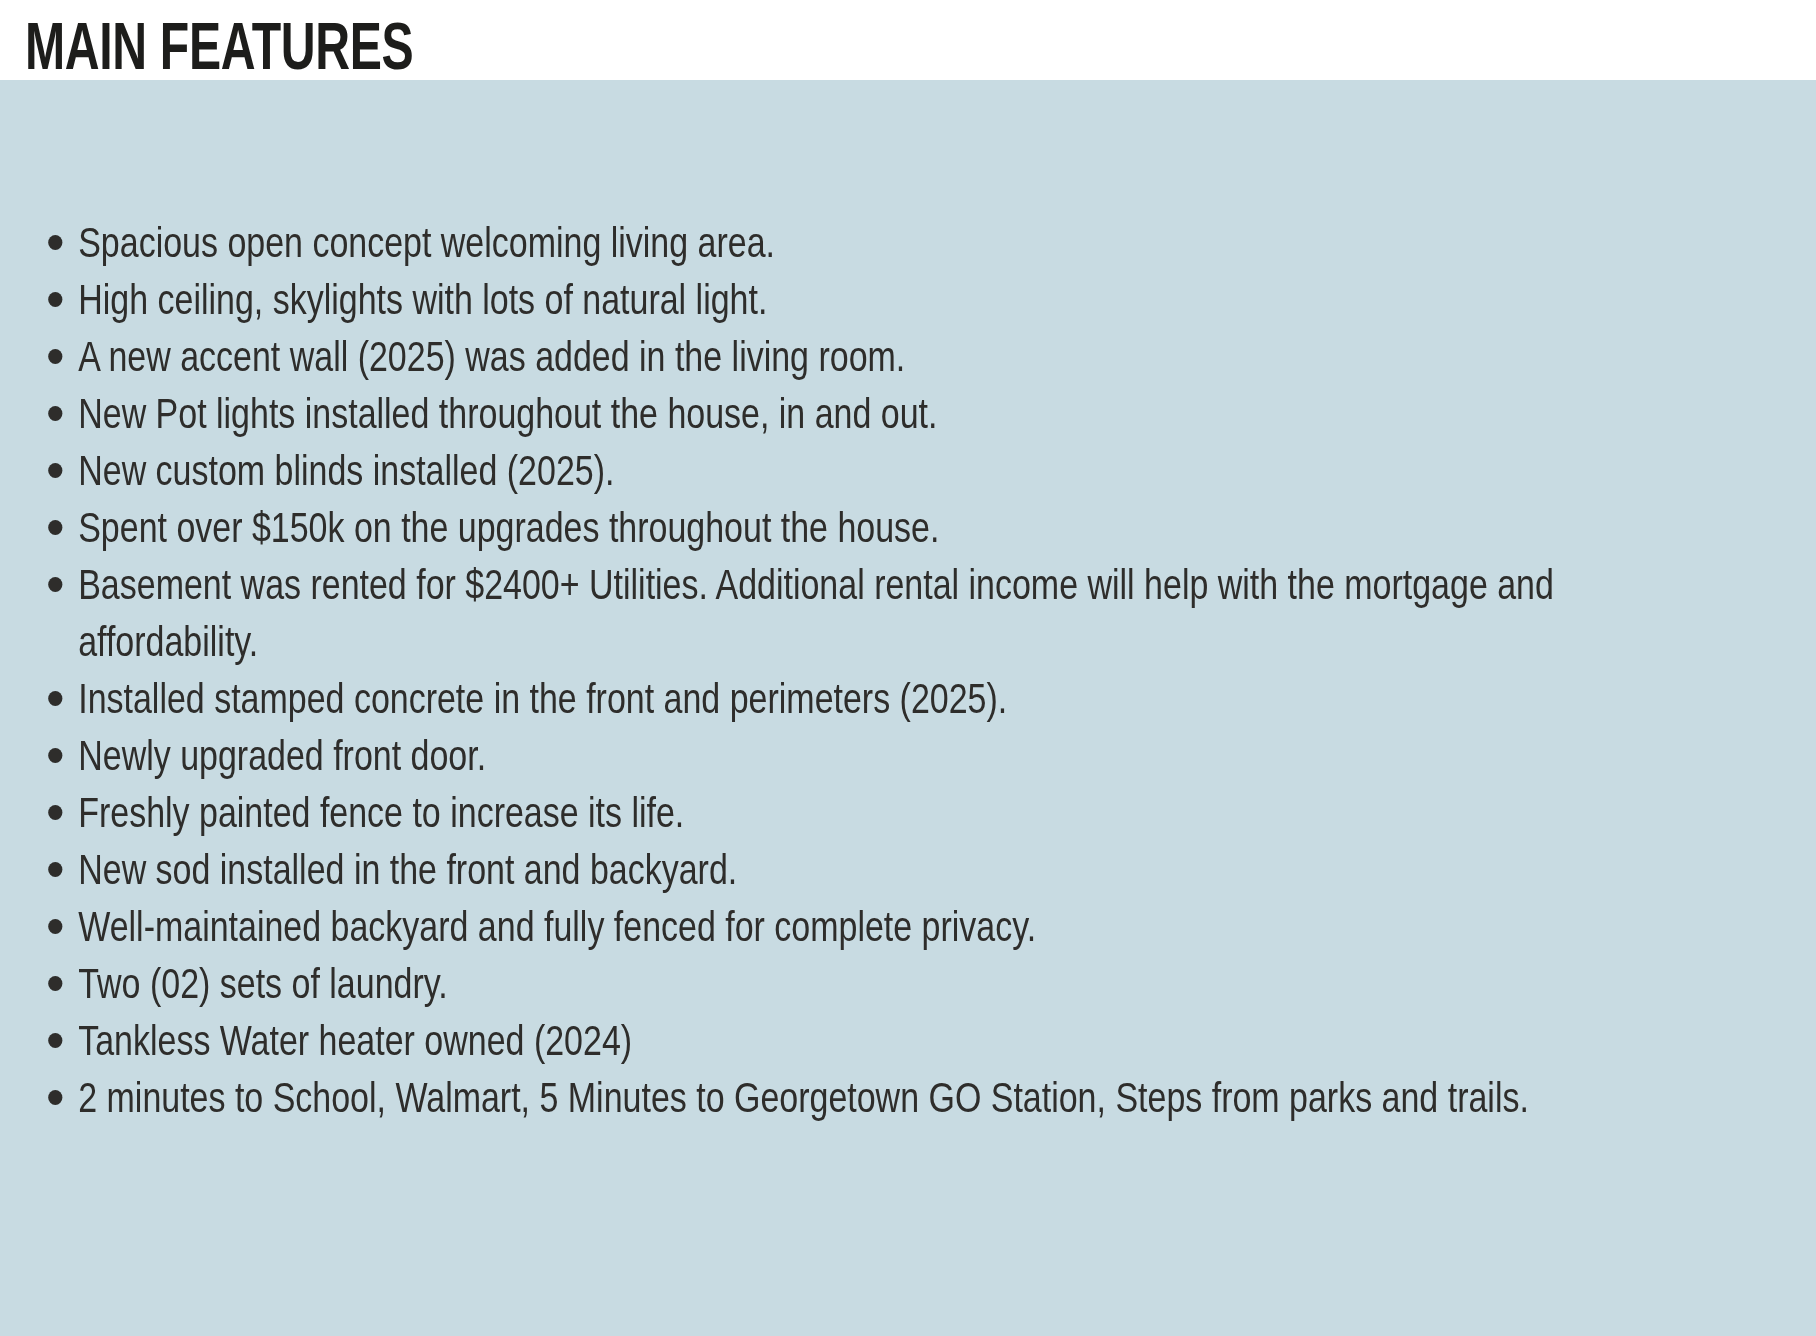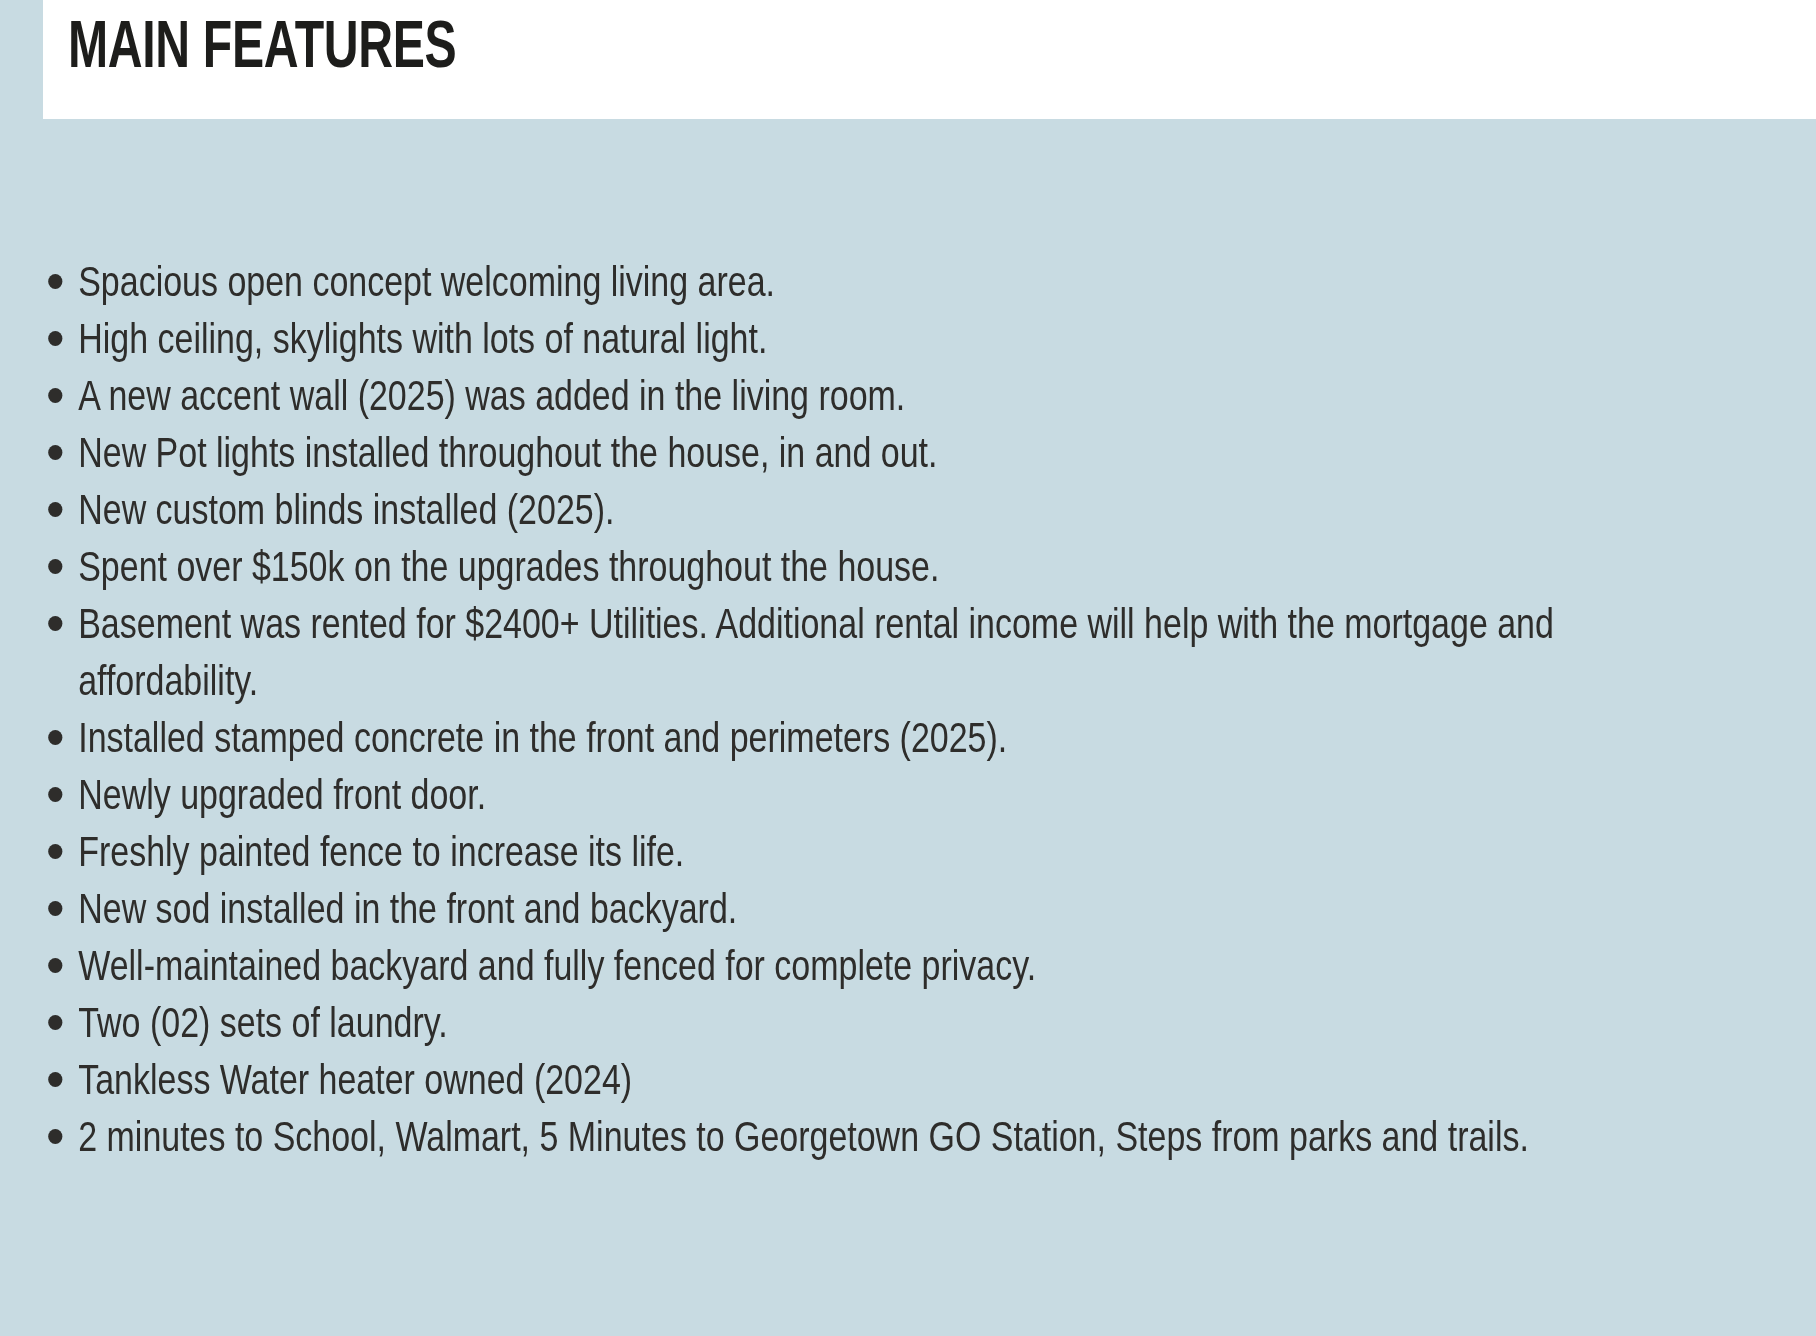--- a/index.html
+++ b/index.html
@@ -14,26 +14,25 @@
     padding: 0;
   }
   body {
     width: 1816px;
     height: 1336px;
     overflow: hidden;
     background: var(--content-bg);
     font-family: "Liberation Sans", sans-serif;
   }
   .header {
-    height: 119px;
+    height: 80px;
     background: var(--header-bg);
     display: flex;
-    align-items: flex-start;
+    align-items: center;
     padding: 10px 0 0 25px;
-    margin-left: 43px;
   }
   .page-title {
     margin: 0;
     font-family: "Liberation Sans", sans-serif;
     font-weight: 800;
     font-size: 67px;
     line-height: 1;
     letter-spacing: -0.5px;
     color: var(--title-text);
     transform: scaleX(0.72);

